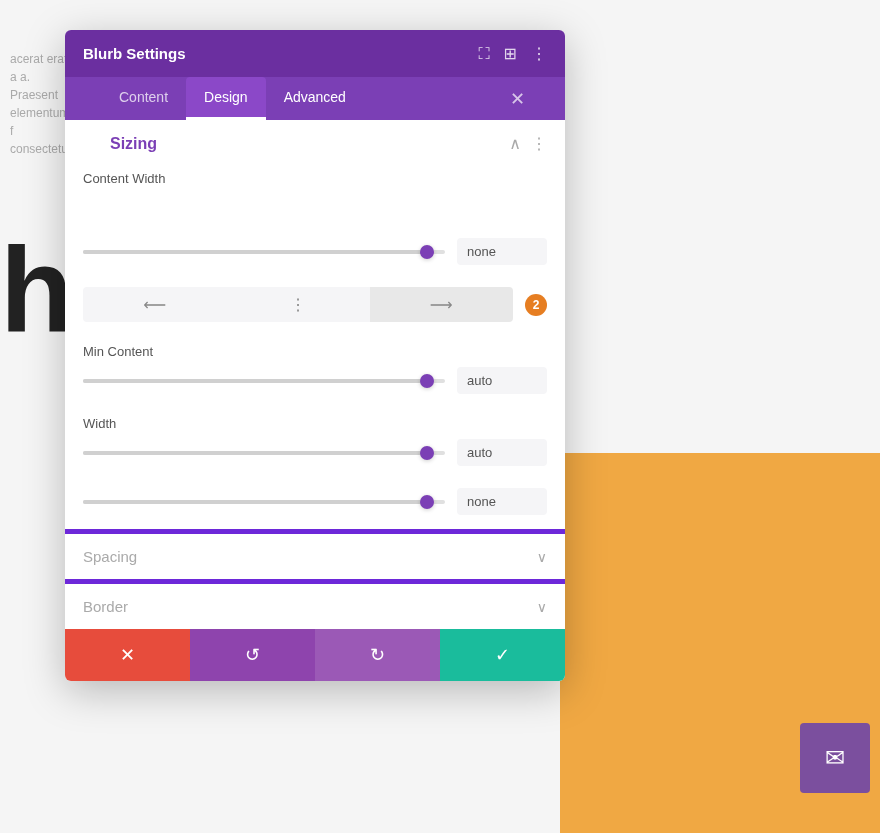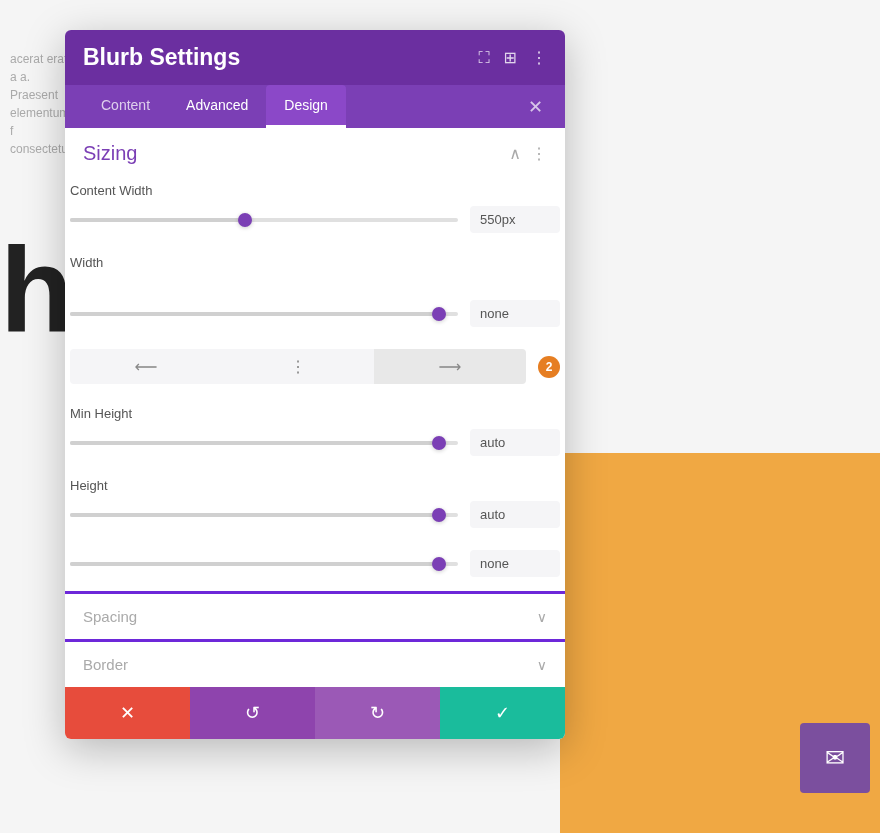--- a/index.html
+++ b/index.html
@@ -76,39 +76,39 @@
     
     .modal-header {
       background: #6b2fa0;
       padding: 14px 18px;
       display: flex;
       align-items: center;
       justify-content: space-between;
     }
     .modal-title {
       color: #fff;
-      font-size: 23px;
+      font-size: 15px;
       font-weight: 600;
     }
     .modal-header-icons {
       display: flex;
       gap: 14px;
       align-items: center;
     }
     .header-icon {
       color: rgba(255,255,255,0.8);
       font-size: 16px;
       cursor: pointer;
     }
 
     
     .modal-tabs {
       background: #7b3fb5;
       display: flex;
-      padding: 0 18px;
+      padding: 0 36px;
     }
     .tab {
       padding: 12px 18px;
       color: rgba(255,255,255,0.75);
       font-size: 14px;
       cursor: pointer;
       border-bottom: 3px solid transparent;
     }
     .tab.active {
       color: #fff;
@@ -142,37 +142,38 @@
 
     
     .section-header {
       display: flex;
       align-items: center;
       justify-content: space-between;
       padding: 14px 18px 10px;
     }
     .section-title {
       color: #7b3fb5;
-      font-size: 20px;
-      font-weight: 400;
+      font-size: 16px;
+      font-weight: 700;
+      margin-left: 27px;
     }
     .section-header-icons {
       display: flex;
       gap: 10px;
       align-items: center;
     }
     .section-icon {
       color: #aaa;
       font-size: 16px;
       cursor: pointer;
     }
 
     
     .setting-row {
-      padding: 8px 5px 14px;
+      padding: 8px 18px 14px;
     }
     .setting-label {
       font-size: 13px;
       color: #555;
       margin-bottom: 8px;
       font-weight: 500;
     }
     .setting-control {
       display: flex;
       align-items: center;
@@ -262,21 +263,21 @@
     .align-btn.active {
       background: #e8e8e8;
     }
 
     
     .section-collapsed {
       padding: 14px 18px;
       display: flex;
       align-items: center;
       justify-content: space-between;
-      border-top: 3px solid #6d28d9;
+      border-top: 5px solid #6d28d9;
     }
     .section-collapsed-title {
       font-size: 15px;
       color: #aaa;
       font-weight: 500;
     }
     .chevron-icon {
       color: #aaa;
       font-size: 14px;
     }
@@ -324,54 +325,44 @@
       <span class="header-icon">⛶</span>
       <span class="header-icon">⊞</span>
       <span class="header-icon">⋮</span>
     </div>
   </div>
 
   <div class="modal-tabs">
     <div class="tab">
       <span>Content</span>
     </div>
+    <div class="tab active">
+      <span>Design</span>
+    </div>
     <div class="tab tab-advanced">
       <span>Advanced</span>
-    </div>
-    <div class="tab active">
-      <span>Design</span>
     </div>
     <div class="tab-row-close">✕</div>
   </div>
 
   <div class="modal-body">
 
     <div class="section-header">
       <span class="section-title">Sizing</span>
       <div class="section-header-icons">
         <span class="section-icon">∧</span>
         <span class="section-icon">⋮</span>
       </div>
     </div>
 
     <div class="setting-row">
       <div class="setting-label">Content Width</div>
-      <div class="setting-control">
-        <div class="slider-wrap">
-          <div class="slider-track">
-            <div class="slider-fill" style="width:45%"></div>
-            <div class="slider-thumb" style="left:45%"></div>
-          </div>
-        </div>
-        <input class="value-input" type="text" value="550px" style="">
-      </div>
-    </div>
-
-    <div class="setting-row">
-      <div class="setting-label">Width</div>
+    </div>
+
+    <div class="setting-row">
     </div>
 
     <div class="setting-row">
       <div class="setting-control">
         <div class="slider-wrap">
           <div class="slider-track">
             <div class="slider-fill" style="width:95%"></div>
             <div class="slider-thumb" style="left:95%"></div>
           </div>
         </div>
@@ -390,34 +381,34 @@
           </button>
           <button class="align-btn active">
             <span>⟶</span>
           </button>
         </div>
         <div class="badge badge-orange">2</div>
       </div>
     </div>
 
     <div class="setting-row">
-      <div class="setting-label">Min Height</div>
+      <div class="setting-label">Min Content</div>
       <div class="setting-control">
         <div class="slider-wrap">
           <div class="slider-track">
             <div class="slider-fill" style="width:95%"></div>
             <div class="slider-thumb" style="left:95%"></div>
           </div>
         </div>
         <input class="value-input" type="text" value="auto" style="">
       </div>
     </div>
 
     <div class="setting-row">
-      <div class="setting-label">Height</div>
+      <div class="setting-label">Width</div>
       <div class="setting-control">
         <div class="slider-wrap">
           <div class="slider-track">
             <div class="slider-fill" style="width:95%"></div>
             <div class="slider-thumb" style="left:95%"></div>
           </div>
         </div>
         <input class="value-input" type="text" value="auto" style="">
       </div>
     </div>

